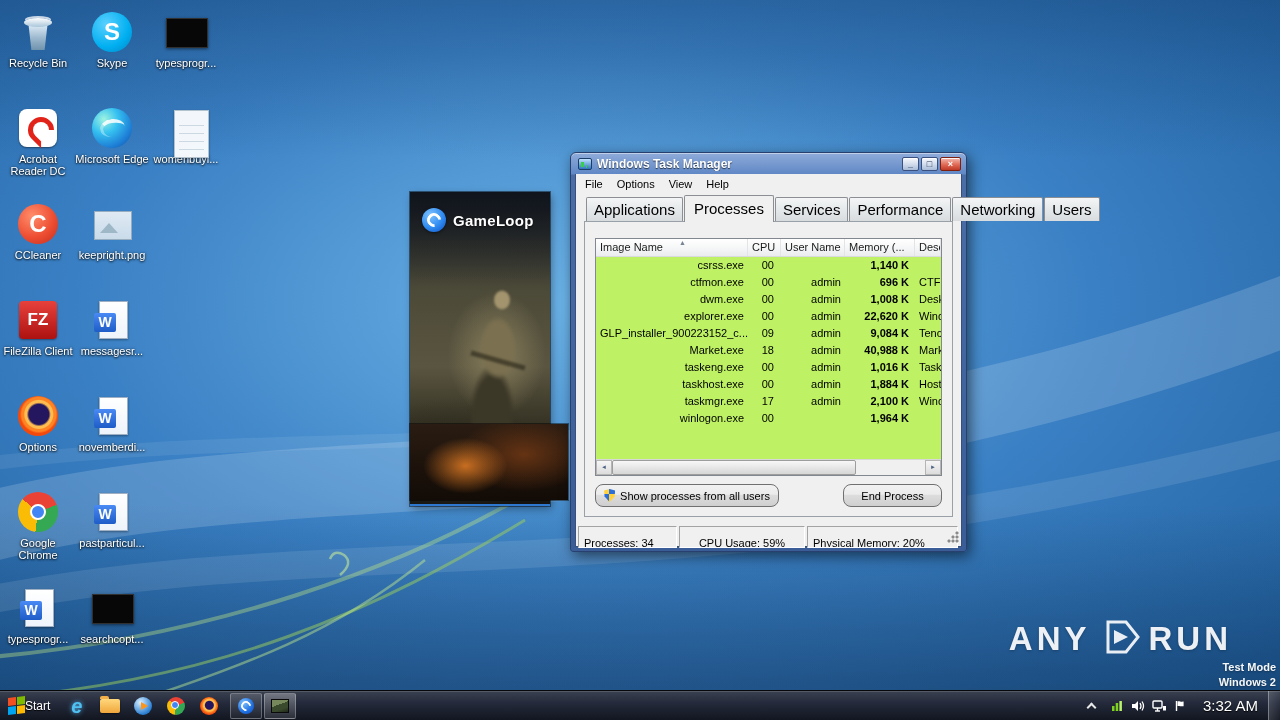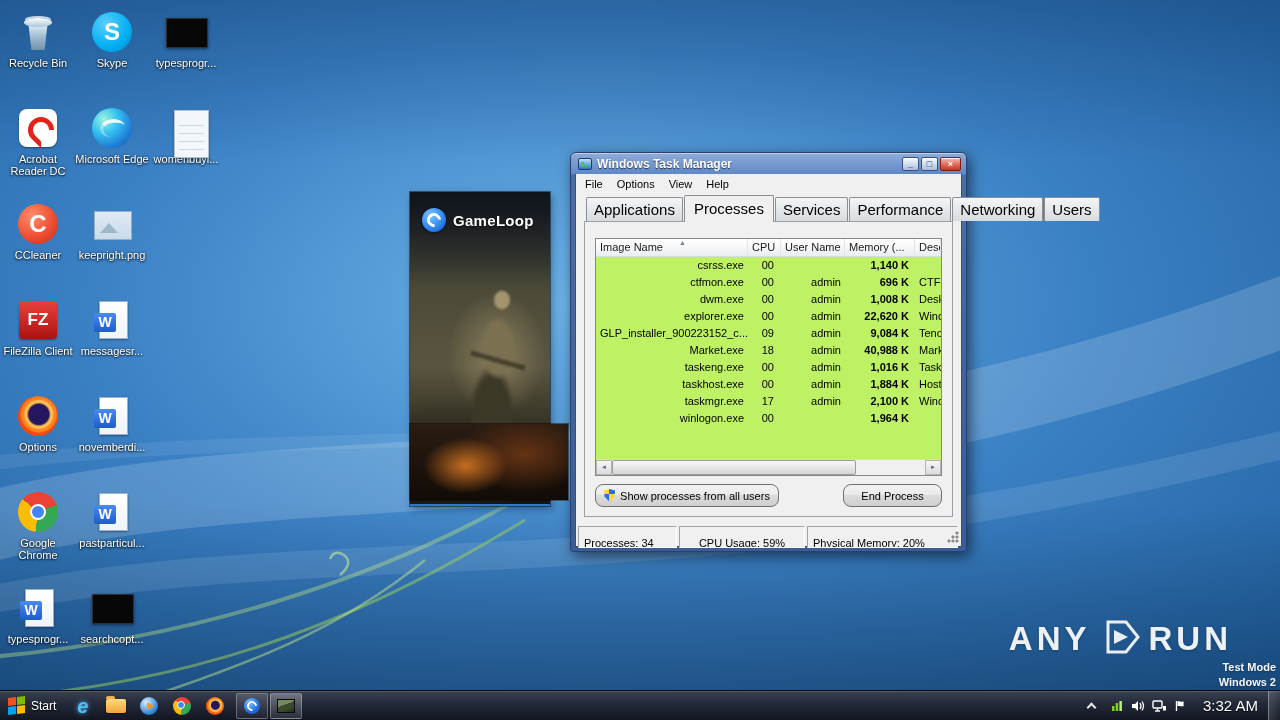--- a/index.html
+++ b/index.html
@@ -172,21 +172,21 @@
   .wm-logo{display:flex;align-items:center;gap:8px;justify-content:flex-end;margin-right:44px;}
   .wm-any,.wm-run{font-size:33px;font-weight:bold;letter-spacing:4px;color:rgba(255,255,255,.92);
     text-shadow:0 1px 3px rgba(0,0,0,.25);}
   .wm-lines{font-size:11px;font-weight:bold;line-height:15px;margin-top:2px;color:rgba(255,255,255,.96);
     text-shadow:0 1px 2px rgba(0,0,0,.35);}
 
   
   #taskbar{position:absolute;left:0;bottom:0;width:1280px;height:30px;z-index:50;display:flex;align-items:center;
     background:linear-gradient(180deg,#3a4150,#242a3b 42%,var(--taskbar_dark,#121620));
     border-top:1px solid #06080c;box-shadow:inset 0 1px 0 rgba(255,255,255,.14);}
-  .tb-start{display:flex;align-items:center;gap:6px;padding:0 10px 0 8px;height:100%;}
+  .tb-start{display:flex;align-items:center;padding:0 10px 0 8px;height:100%;}
   .win-flag{display:grid;grid-template-columns:8px 8px;grid-template-rows:8px 8px;gap:1px;transform:skewY(-6deg);}
   .win-flag i{display:block;}
   .win-flag i:nth-child(1){background:#f25022;}
   .win-flag i:nth-child(2){background:#7fba00;}
   .win-flag i:nth-child(3){background:#00a4ef;}
   .win-flag i:nth-child(4){background:#ffb900;}
   .tb-start-label{color:#fff;font-size:12px;text-shadow:0 1px 1px #000;}
   .tb-icons{display:flex;height:100%;align-items:center;}
   .tbi{width:33px;height:28px;display:flex;align-items:center;justify-content:center;}
   .ie-e{color:#4fc0f0;font-size:20px;font-weight:bold;font-style:italic;line-height:20px;

